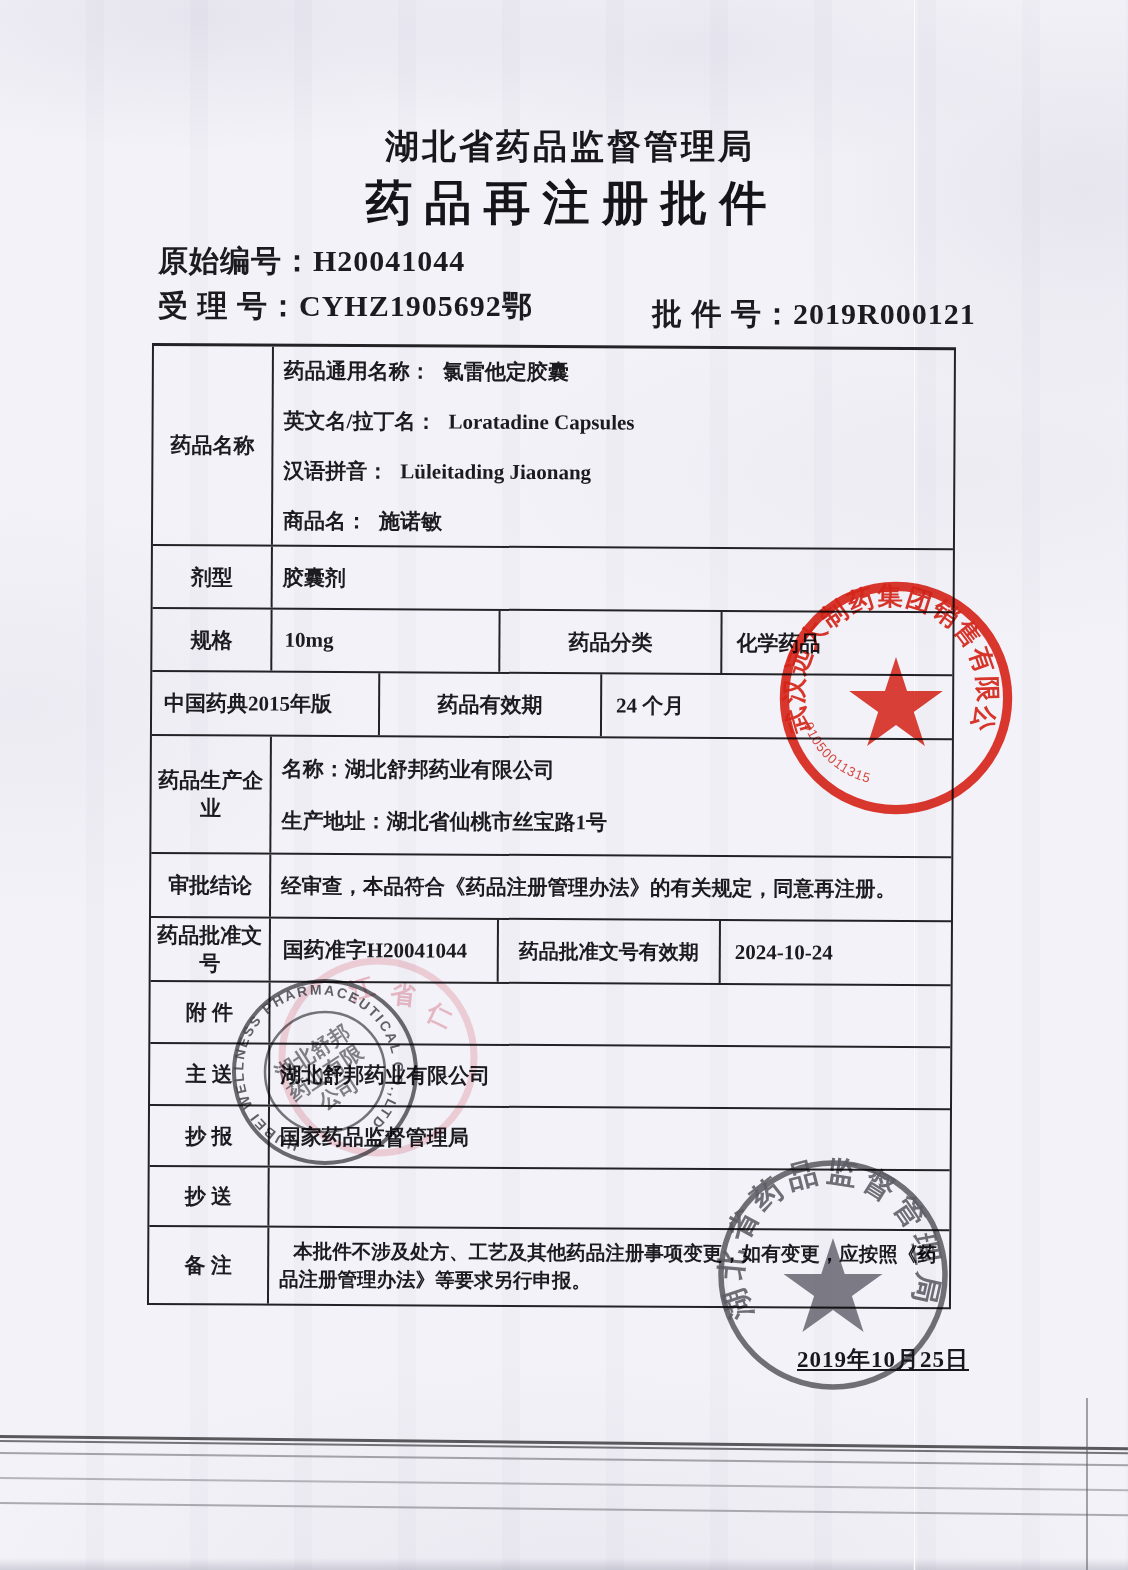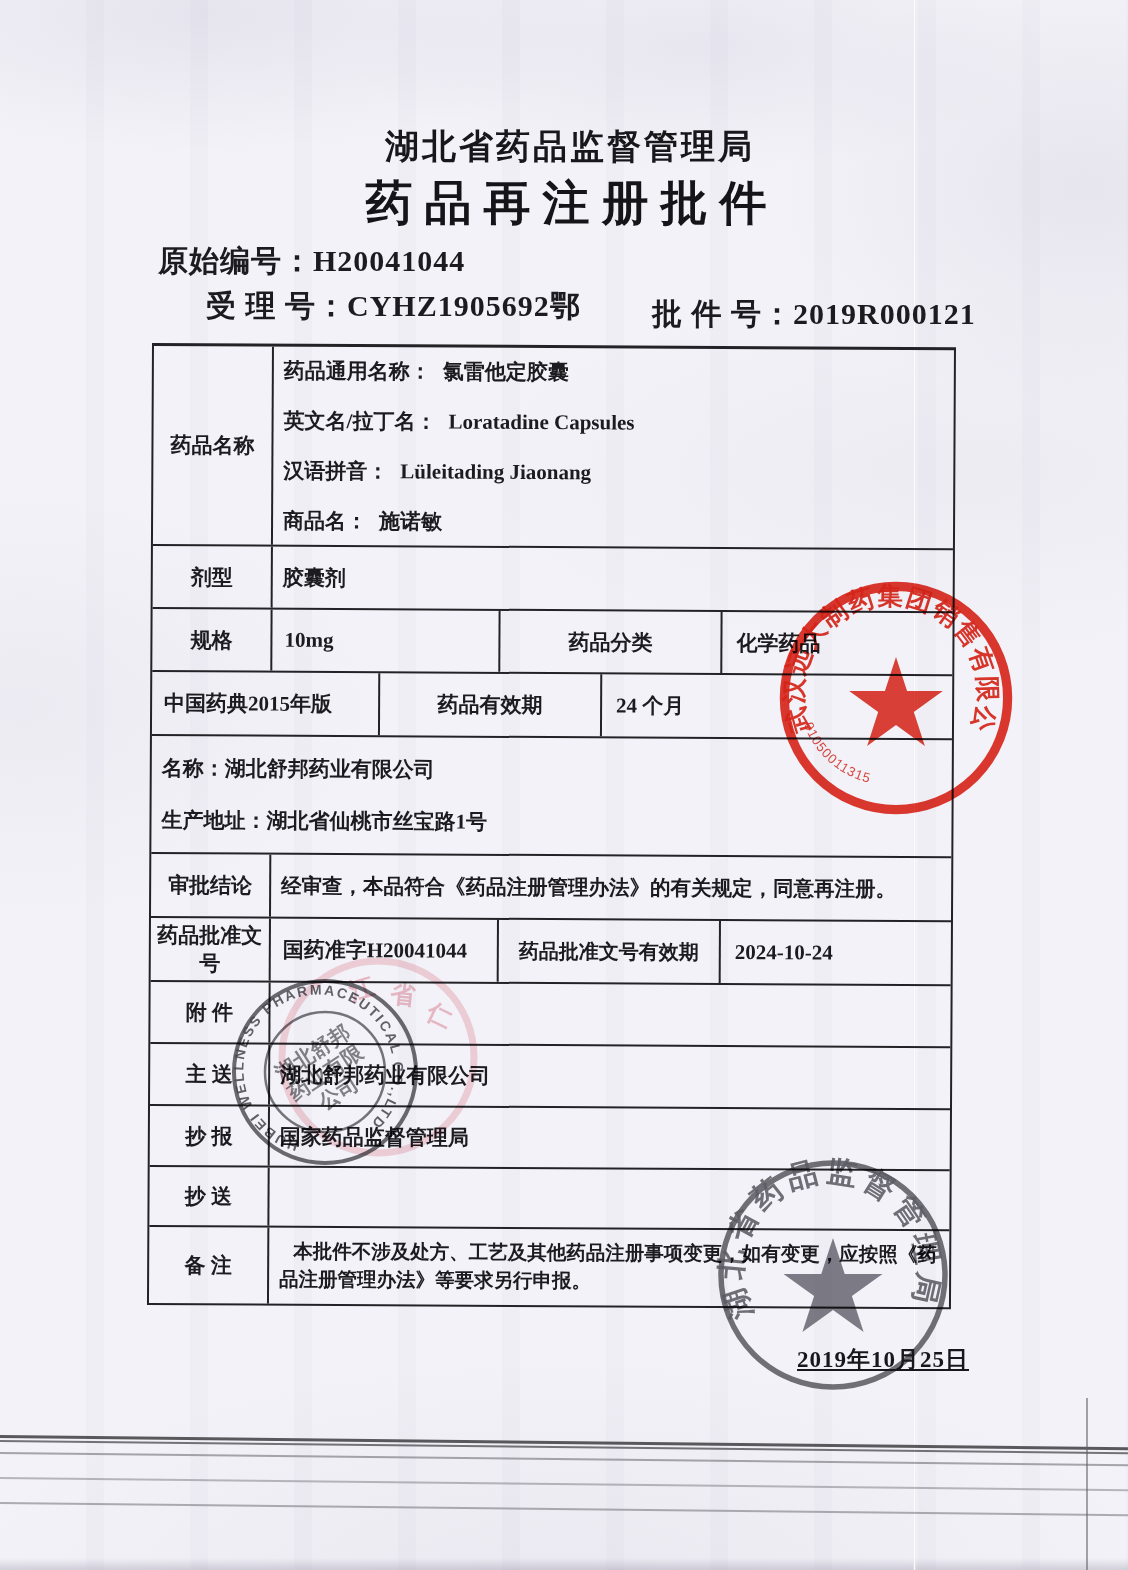--- a/index.html
+++ b/index.html
@@ -23,21 +23,21 @@
   .bottom-edge{position:absolute;left:0;right:0;bottom:0;height:12px;background:linear-gradient(180deg,rgba(120,120,140,0),rgba(120,120,140,.28));z-index:1;pointer-events:none;}
   .fold-line{position:absolute;top:0;left:913px;width:3px;height:1570px;z-index:2;pointer-events:none;
     background:linear-gradient(90deg, rgba(150,150,180,.10), rgba(255,255,255,.85), rgba(150,150,180,.10));}
   .hdr{position:absolute;z-index:3;white-space:nowrap;}
   .agency{left:0;right:0;top:124px;text-align:center;font-family:"Liberation Sans","DejaVu Sans",sans-serif;
     font-weight:700;font-size:34px;letter-spacing:3px;color:#17171c;transform:translateX(6px);}
   .doc-title{left:0;right:0;top:172px;text-align:center;font-weight:700;font-size:47px;letter-spacing:12px;color:#141419;transform:translateX(8px);}
   .meta{font-size:30px;font-weight:600;letter-spacing:1px;color:#1b1b20;}
   .meta .lbl{letter-spacing:1px;}
   .m-orig{left:158px;top:241px;}
-  .m-accept{left:158px;top:286px;margin-left:48px;}
+  .m-accept{left:158px;top:286px;}
   .m-approve{left:652px;top:294px;}
 
   .doc-table{
     position:absolute;left:152px;top:343px;width:800px;z-index:3;
     transform:rotate(.3deg);transform-origin:top left;
     border:2.5px solid #232327;border-top-width:3px;
     font-size:21px;font-weight:600;color:#1b1b20;
   }
   .trow{display:flex;border-bottom:2px solid #232327;box-sizing:border-box;}
   .trow:last-child{border-bottom:none;}
@@ -107,20 +107,21 @@
     <div class="v2">化学药品</div>
   </div>
 
   <div class="trow split" style="height:64px;">
     <div class="v1">中国药典2015年版</div>
     <div class="l2">药品有效期</div>
     <div class="v2">24 个月</div>
   </div>
 
   <div class="trow" style="height:118px;">
+    <div class="lcell">药品生产企业</div>
     <div class="vcell">
       <div class="vline" style="line-height:52px;">名称：湖北舒邦药业有限公司</div>
       <div class="vline" style="line-height:52px;">生产地址：湖北省仙桃市丝宝路1号</div>
     </div>
   </div>
 
   <div class="trow" style="height:64px;">
     <div class="lcell">审批结论</div>
     <div class="vcell">
         <div class="vline" style="font-size:20.5px;">经审查，本品符合《药品注册管理办法》的有关规定，同意再注册。</div>

